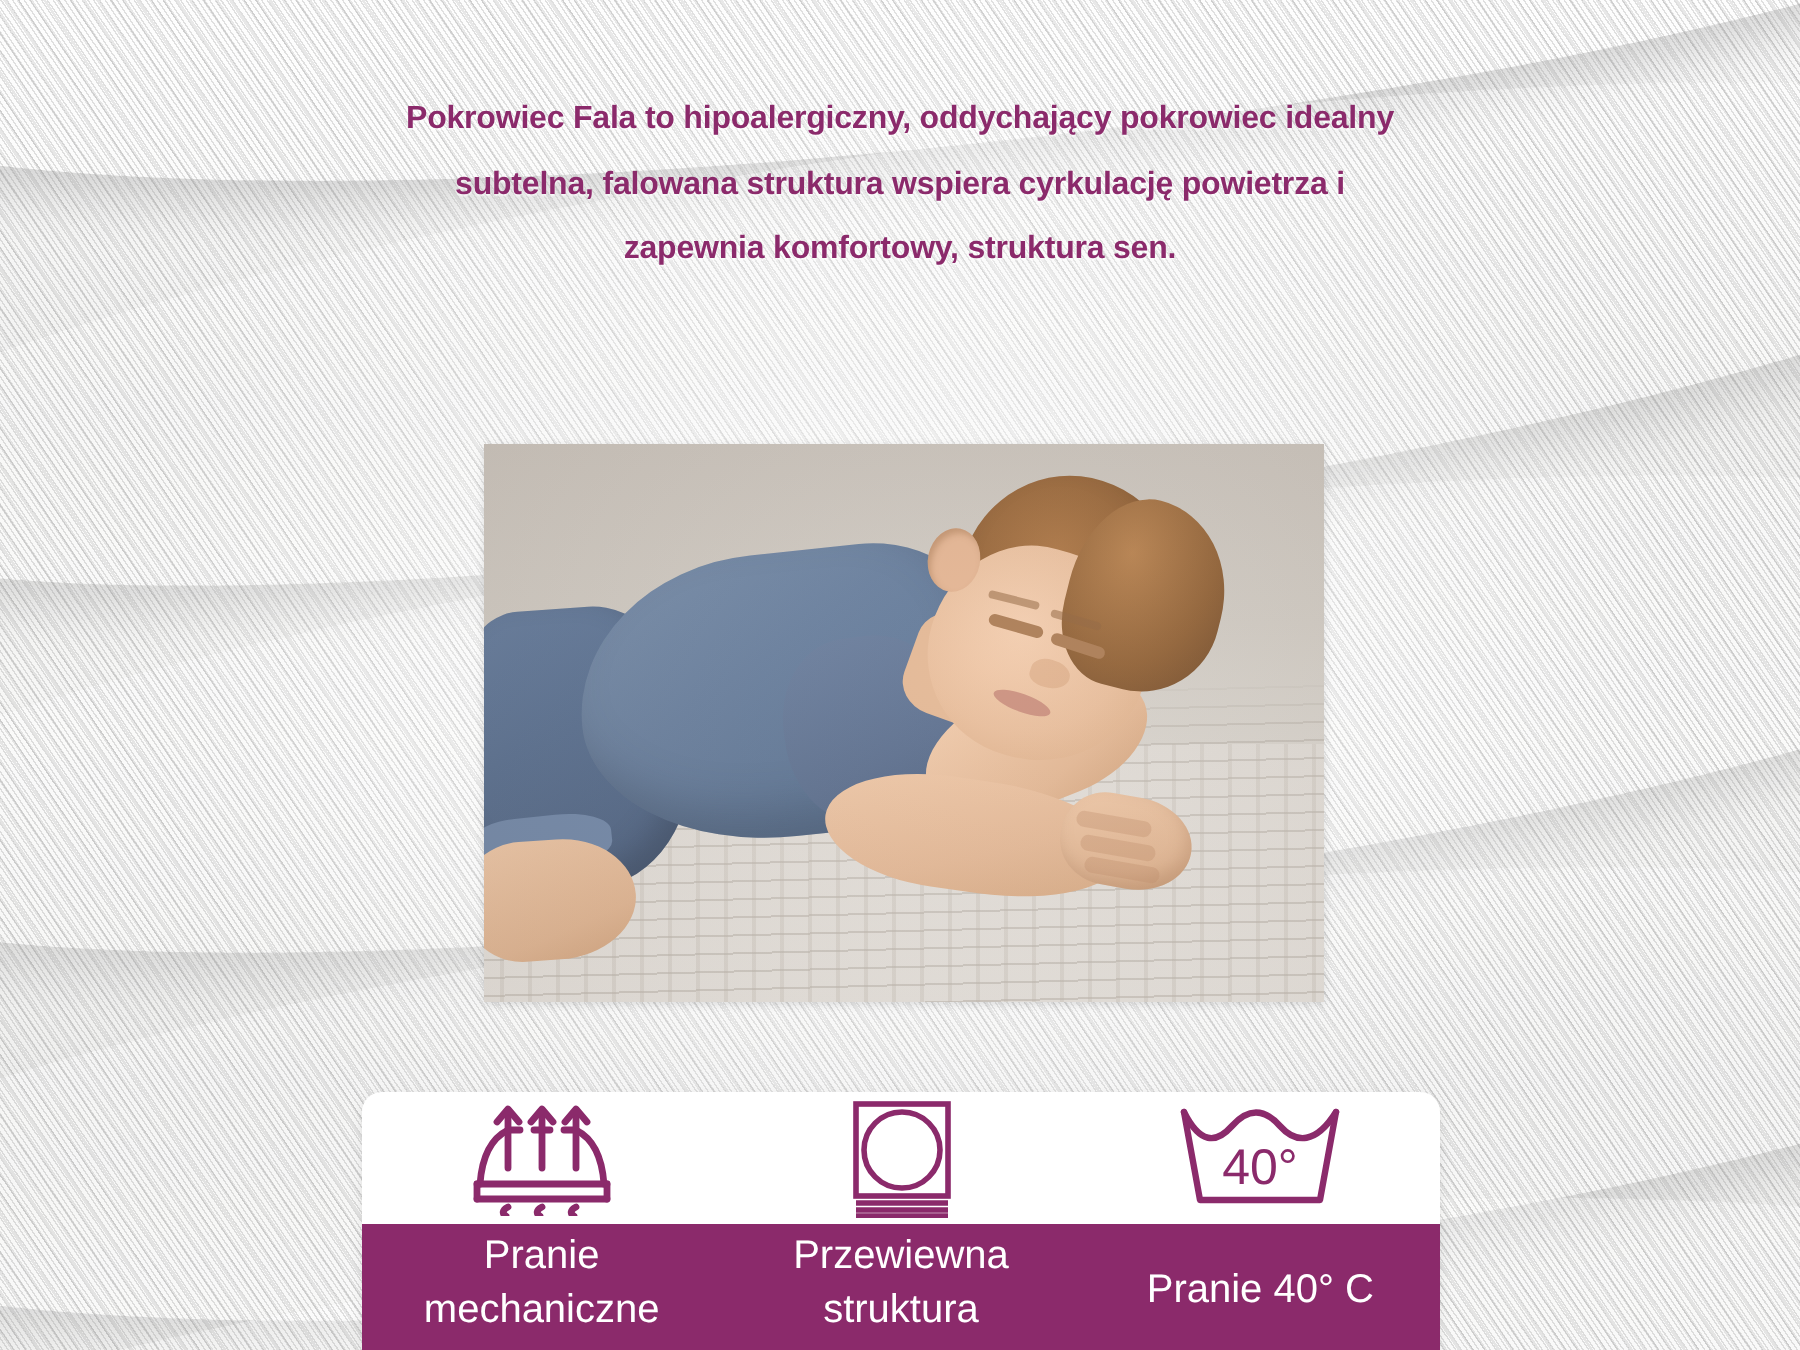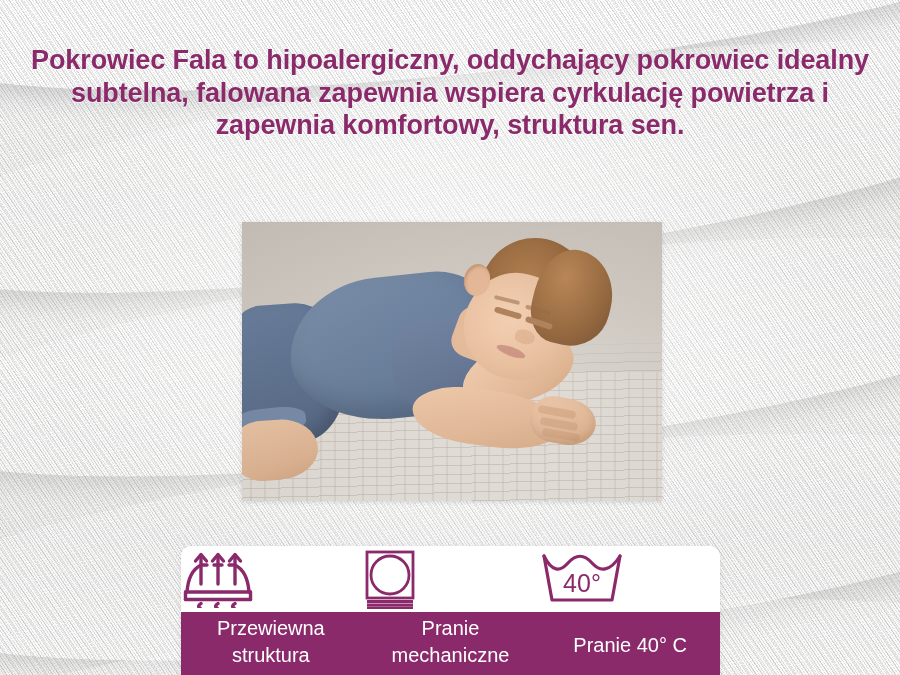--- a/index.html
+++ b/index.html
@@ -58,21 +58,21 @@
     position:absolute; inset:0;
     background:radial-gradient(ellipse at 50% 45%, rgba(255,255,255,.55) 0%, rgba(255,255,255,0) 62%);
   }
 
   
   .headline{
     position:absolute;
     left:0; right:0; top:44px;
     text-align:center;
     color:#8b2a6b;
-    font-size:27px;
+    font-size:16px;
     font-weight:bold;
     line-height:32.5px;
     letter-spacing:-0.1px;
     padding:0 14px;
     text-shadow:0 1px 1px rgba(255,255,255,.75);
     font-stretch:condensed;
   }
 
   
   .photo{
@@ -239,21 +239,21 @@
     box-shadow:0 2px 6px rgba(120,120,120,.16);
   }
   .fb-icons{
     position:relative;
     height:66px;
     background:#ffffff;
     display:flex;
   }
   .fb-icon-cell{
     flex:1;
-    display:flex; align-items:center; justify-content:flex-start;
+    display:flex; align-items:center; justify-content:center;
   }
   .fb-labels{
     position:relative;
     height:63px;
     background:#8b2a6b;
     display:flex;
   }
   .fb-label-cell{
     flex:1;
     display:flex; align-items:flex-start; justify-content:center;
@@ -279,21 +279,21 @@
   <div class="wave w2"></div>
   <div class="wave w3"></div>
   <div class="wave w4"></div>
   <div class="wave w5"></div>
   <div class="bg-weave"></div>
   <div class="bg-weave2"></div>
   <div class="bg-vignette"></div>
 
   <div class="headline">
     <div>Pokrowiec Fala to hipoalergiczny, oddychający pokrowiec idealny</div>
-    <div>subtelna, falowana zapewnia wspiera cyrkulację powietrza i</div>
+    <div>subtelna, falowana struktura wspiera cyrkulację powietrza i</div>
     <div>zapewnia komfortowy, struktura sen.</div>
   </div>
 
   <div class="photo">
     <div class="ph-bed"></div>
     <div class="ph-topwall"></div>
     <div class="ph-waves"></div>
     <div class="ph-waves2"></div>
 
     <div class="kid">
@@ -370,29 +370,29 @@
           <text x="42" y="40" text-anchor="middle" font-family="Liberation Sans, sans-serif" font-size="25" fill="#8b2a6b">40°</text>
         </svg>
       </div>
 
     </div>
 
     <div class="fb-labels">
 
       <div class="fb-label-cell">
         <div>
+          <span class="txt">Pranie</span>
+          <span class="txt">mechaniczne</span>
+        </div>
+      </div>
+
+      <div class="fb-label-cell">
+        <div>
           <span class="txt">Przewiewna</span>
           <span class="txt">struktura</span>
-        </div>
-      </div>
-
-      <div class="fb-label-cell">
-        <div>
-          <span class="txt">Pranie</span>
-          <span class="txt">mechaniczne</span>
         </div>
       </div>
 
       <div class="fb-label-cell single">
         <div>
           <span class="txt">Pranie 40° C</span>
         </div>
       </div>
 
     </div>

